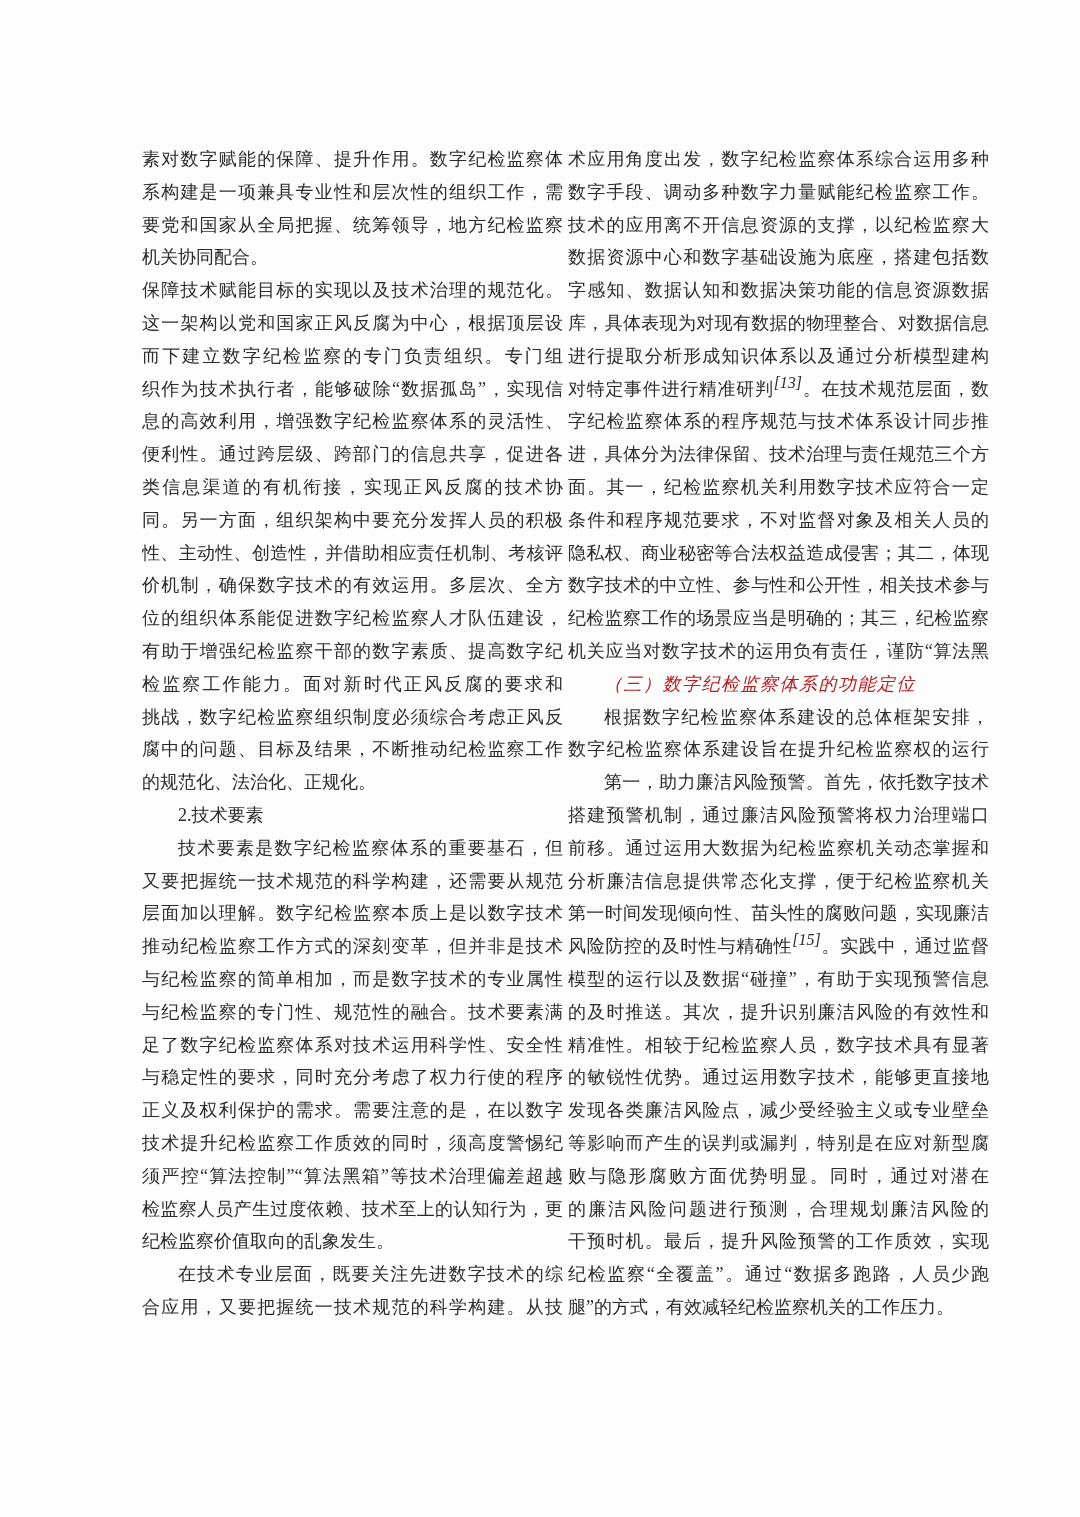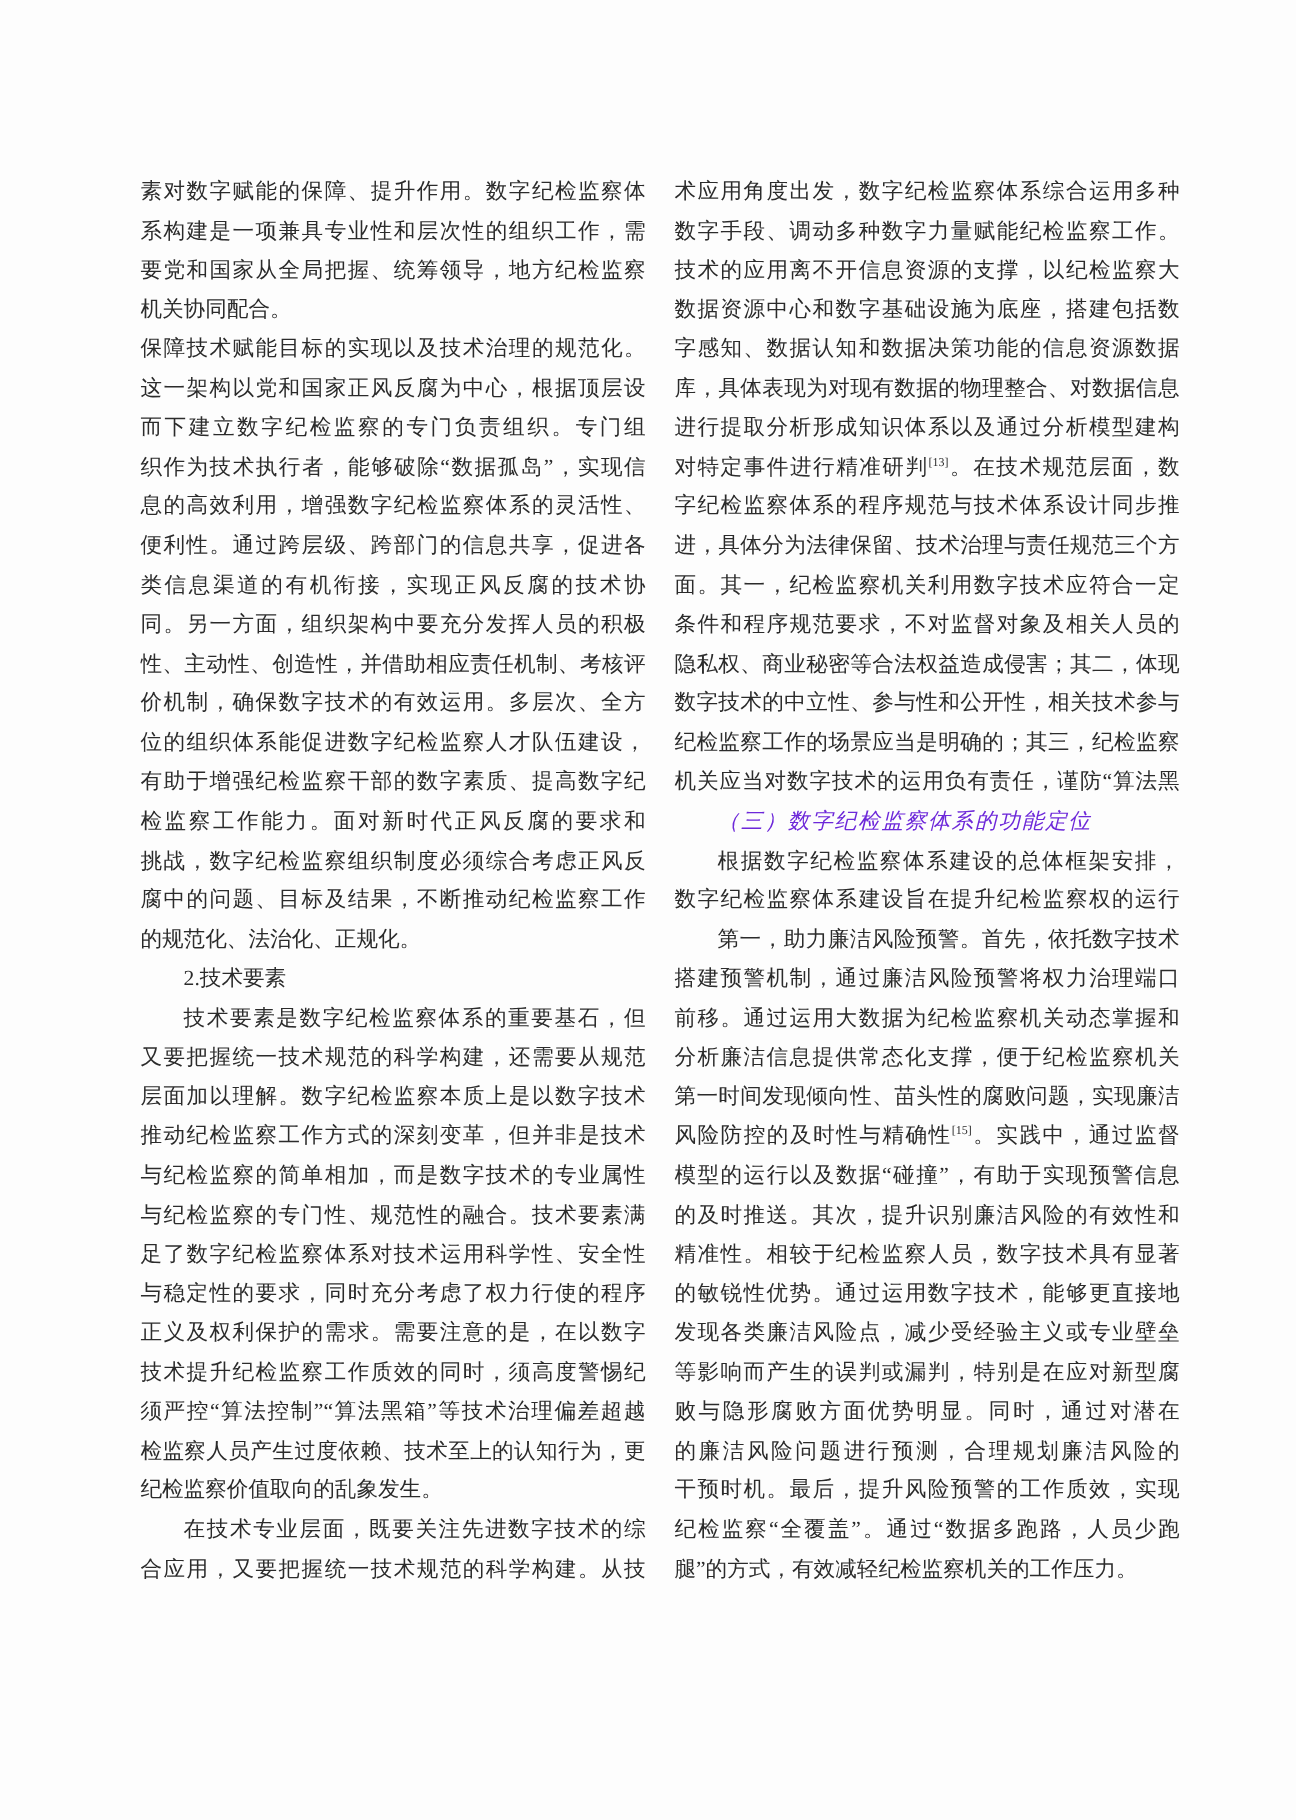--- a/index.html
+++ b/index.html
@@ -11,49 +11,50 @@
     position: relative;
     width: 1080px;
     height: 1517px;
     background: #fdfdfd;
     overflow: hidden;
     font-family: "Liberation Serif", "DejaVu Serif", serif;
   }
   .columns {
     position: absolute;
     top: 143px;
-    left: 117px;
+    left: 142px;
     display: flex;
-    gap: 24px;
+    gap: 5px;
   }
   .col {
     width: 421px;
   }
   .line {
     height: 32.8px;
     line-height: 32.8px;
     font-size: 18px;
     color: #2b2b2b;
     text-align: justify;
     text-justify: inter-character;
     overflow: hidden;
   }
   .line.fill { text-align-last: justify; }
   .line.end  { text-align-last: left; }
   .line.indent { text-indent: 36px; }
   .line.kai {
     font-style: italic;
     letter-spacing: 1.5px;
-    color: #6d28d9;
+    color: #b91c1c;
   }
   .line sup {
-    font-size: 10px;
+    font-size: 16px;
     line-height: 0;
     vertical-align: 7px;
     letter-spacing: 0;
+    font-style: italic;
   }
 </style>
 </head>
 <body>
 
 <div class="page">
   <div class="columns">
     <div class="col">
         <div class="line fill">素对数字赋能的保障、提升作用。数字纪检监察体</div>
         <div class="line fill">系构建是一项兼具专业性和层次性的组织工作，需</div>

